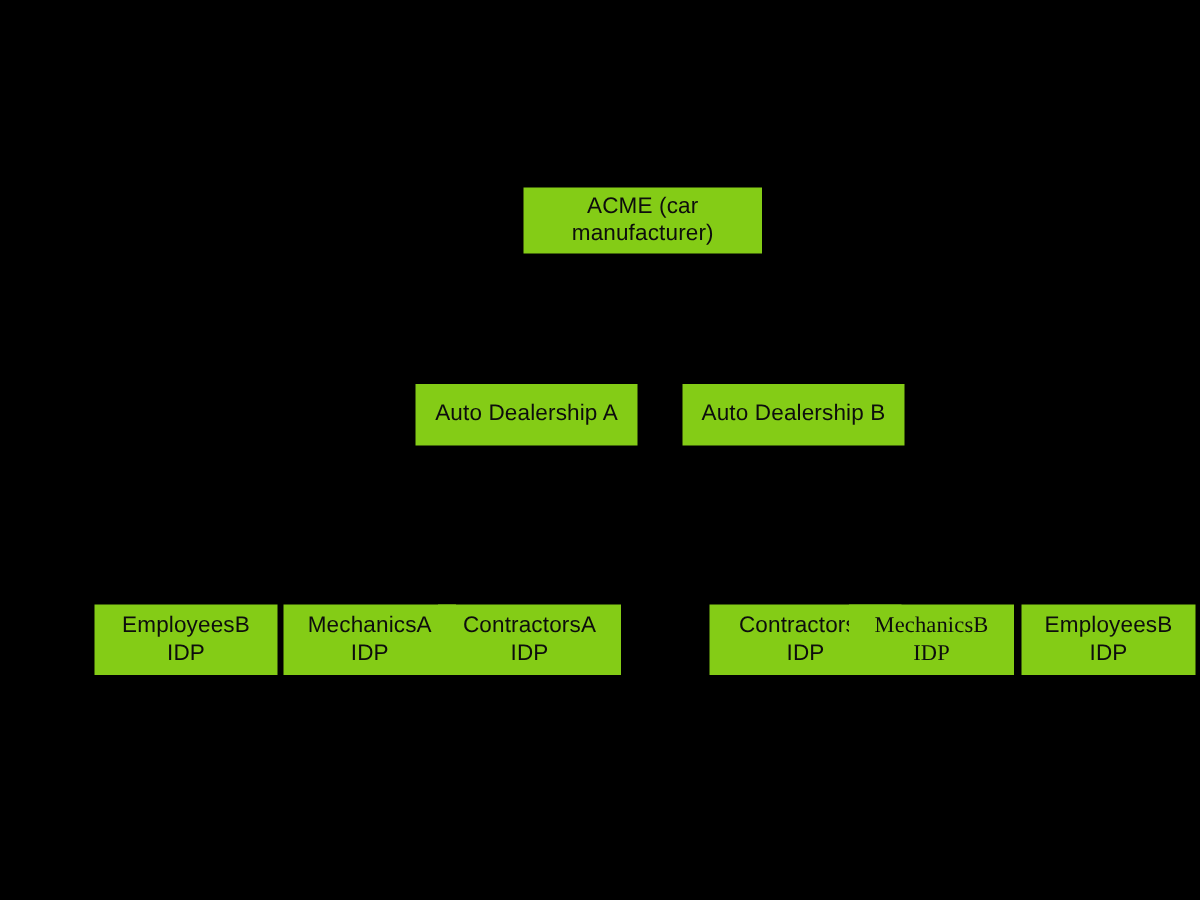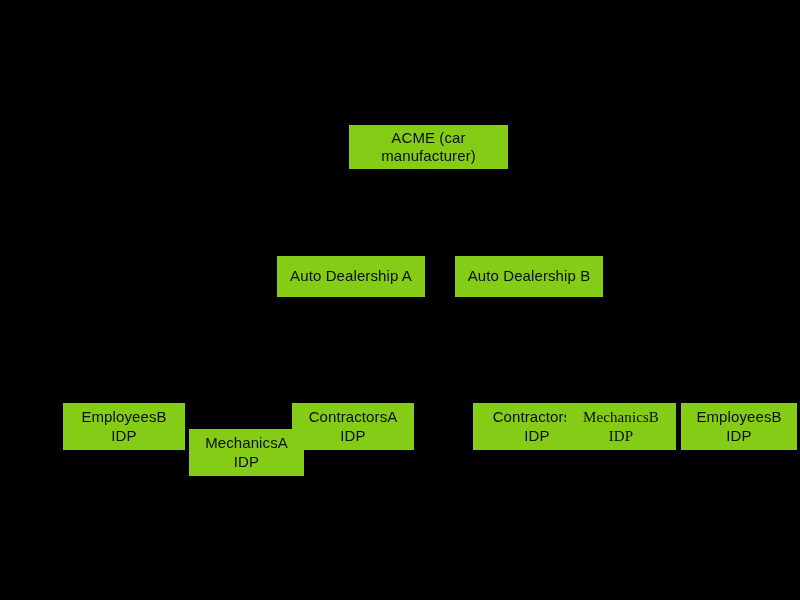--- a/index.html
+++ b/index.html
@@ -55,21 +55,21 @@
     top: 256px;
     width: 148px;
     height: 41px;
   }
   
   .n-leaf {
     top: 403px;
     height: 47px;
   }
   .n-l1 { left: 63px;  width: 122px; }
-  .n-l2 { left: 189px; width: 115px; margin-top: 26px; }
+  .n-l2 { left: 189px; width: 115px; }
   .n-l3 { left: 292px; width: 122px; }
   .n-l4 { left: 433px; width: 128px; margin-left: 40px; }
   .n-l5 { left: 566px; width: 110px; font-family: Liberation Serif, serif; }
   .n-l6 { left: 681px; width: 116px; }
 </style>
 </head>
 <body>
 
 <div id="canvas">
 

